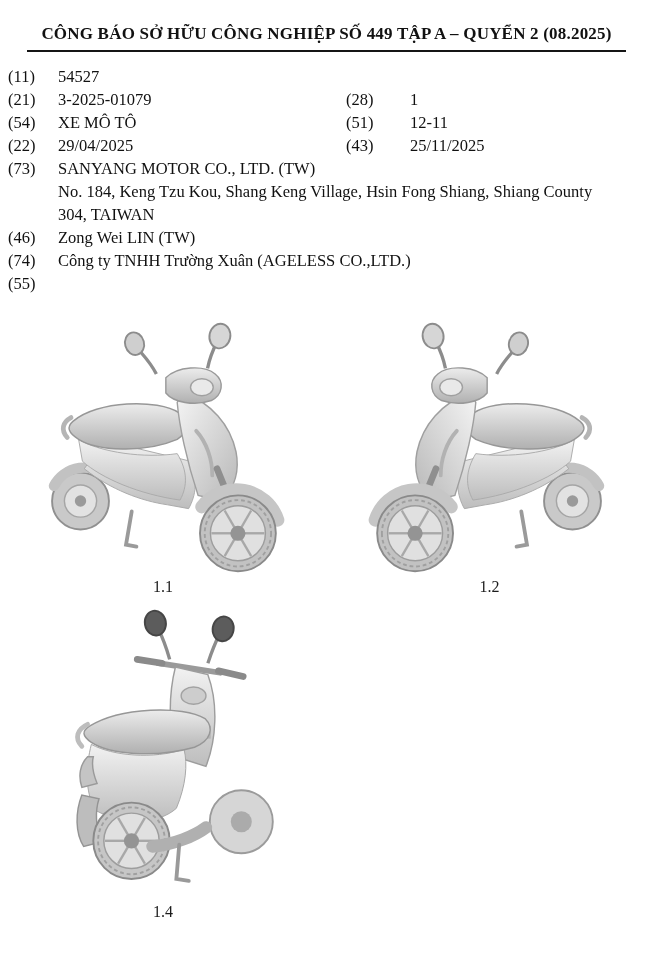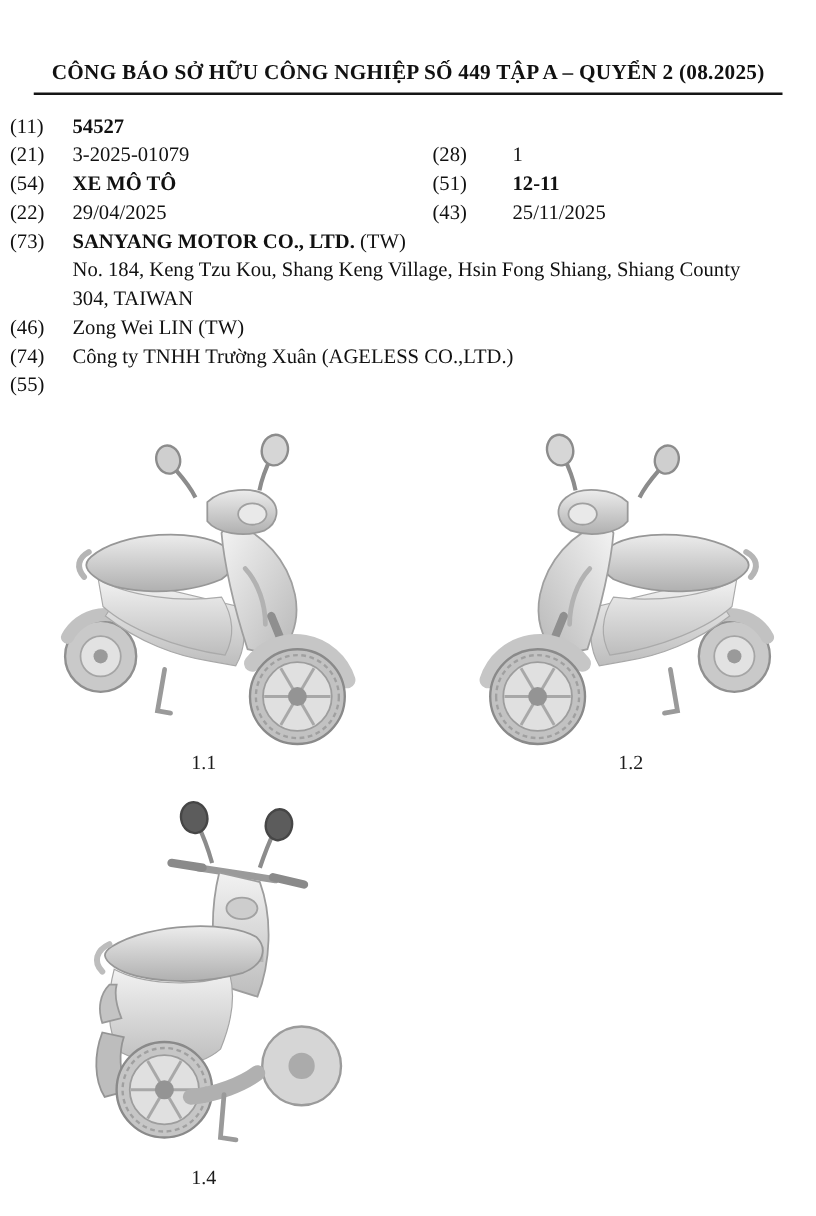--- a/index.html
+++ b/index.html
@@ -1,20 +1,20 @@
 <!DOCTYPE html>
 <html><head>
 <meta charset="utf-8">
 <style>
   * { box-sizing: border-box; margin: 0; padding: 0; }
   html, body { background: #ffffff; }
   body { font-family: "Liberation Serif", "DejaVu Serif", serif; color: #111111; }
   .page {
     width: 653px; height: 973px; background: #ffffff;
-    position: relative; overflow: hidden; padding-top: 40px;
+    position: relative; overflow: hidden; padding-top: 16px;
   }
   .header {
     margin: 8px 27px 0 27px;
     text-align: center;
     font-size: 17px;
     font-weight: bold;
     letter-spacing: 0.2px;
     padding-bottom: 6px;
     border-bottom: 2px solid #151515;
     white-space: nowrap;
@@ -25,28 +25,27 @@
   }
   .row {
     display: grid;
     grid-template-columns: 50px 288px 64px auto;
     line-height: 23px;
     align-items: baseline;
   }
   .code { white-space: nowrap; }
   .val { white-space: nowrap; }
   .wide { grid-column: 2 / 5; white-space: nowrap; }
-  .b { font-weight: bold; }
+  .b { font-weight: normal; }
   .figures {
     margin-top: 24px;
     display: grid;
     grid-template-columns: 326px 327px;
     row-gap: 8px;
     justify-items: center;
-    gap: 15px;
   }
   .figure { display: flex; flex-direction: column; align-items: center; }
   .fig-svg-front { width: 250px; height: 256px; }
   .fig-svg-rear  { width: 258px; height: 296px; }
   .flip { transform: scaleX(-1); }
   .fig-label { margin-top: 3px; font-size: 16px; color: #1c1c1c; }
   .defs-holder { position: absolute; width: 0; height: 0; overflow: hidden; }
 </style>
 </head>
 <body>

